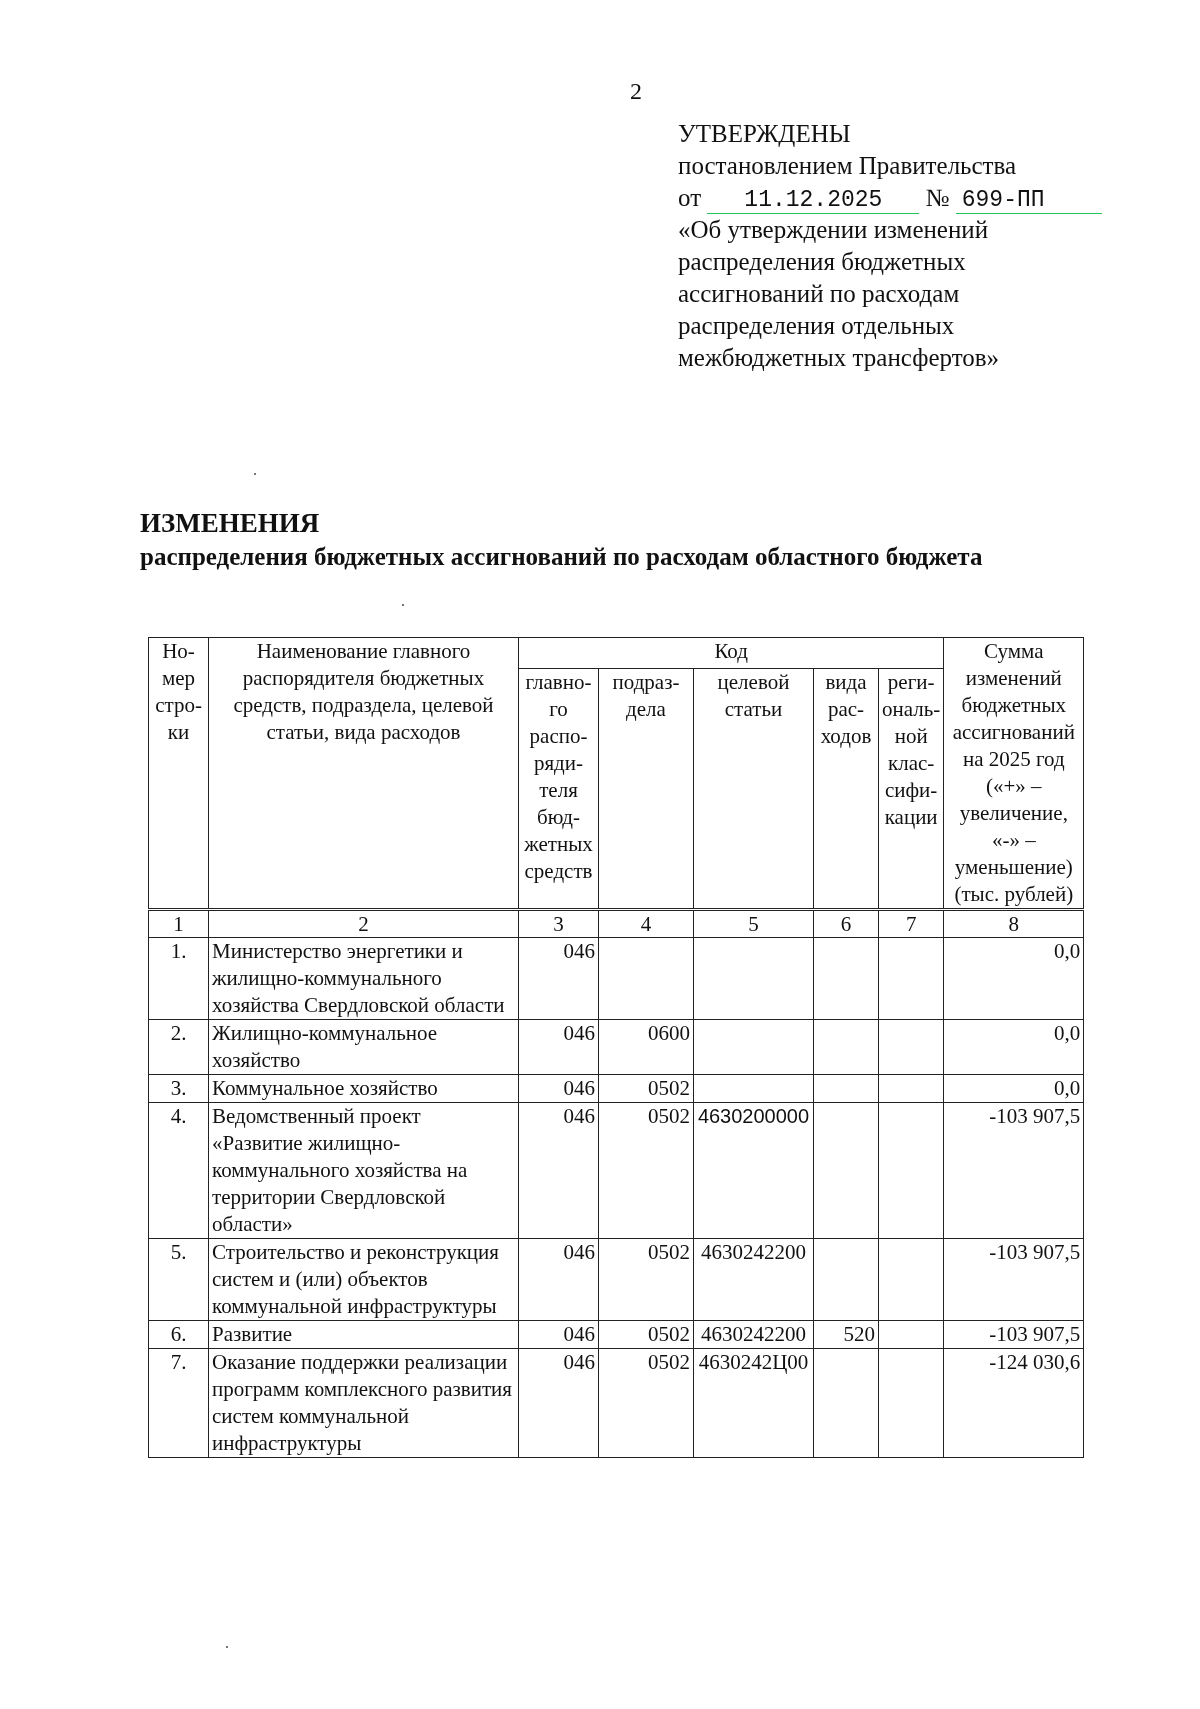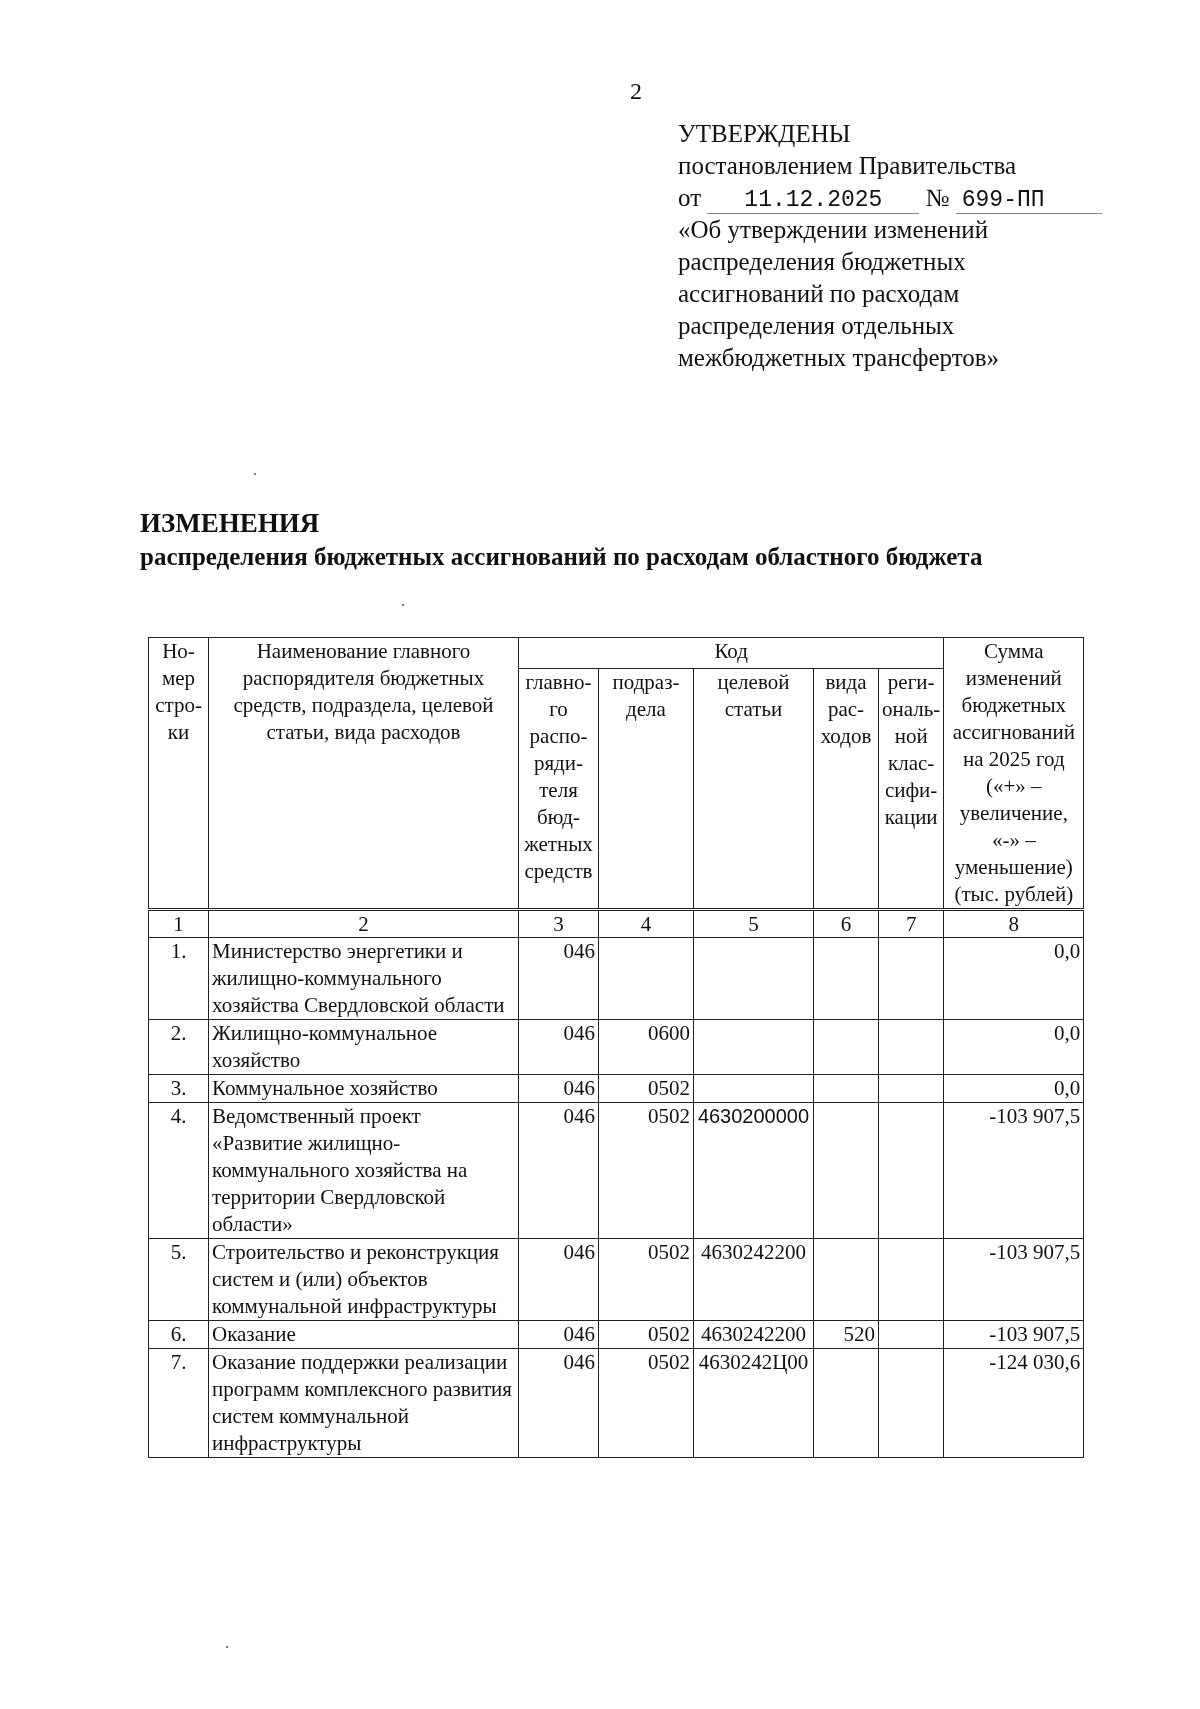--- a/index.html
+++ b/index.html
@@ -232,21 +232,21 @@
       <td class="name">Строительство и реконструкция систем и (или) объектов коммунальной инфраструктуры</td>
       <td class="code">046</td>
       <td class="code">0502</td>
       <td class="code-left">4630242200</td>
       <td class="code"></td>
       <td class="code"></td>
       <td class="sum">-103 907,5</td>
     </tr>
     <tr>
       <td class="n">6.</td>
-      <td class="name">Оказание</td>
+      <td class="name">Развитие</td>
       <td class="code">046</td>
       <td class="code">0502</td>
       <td class="code-left">4630242200</td>
       <td class="code">520</td>
       <td class="code"></td>
       <td class="sum">-103 907,5</td>
     </tr>
     <tr>
       <td class="n">7.</td>
       <td class="name">Оказание поддержки реализации программ комплексного развития систем коммунальной инфраструктуры</td>

